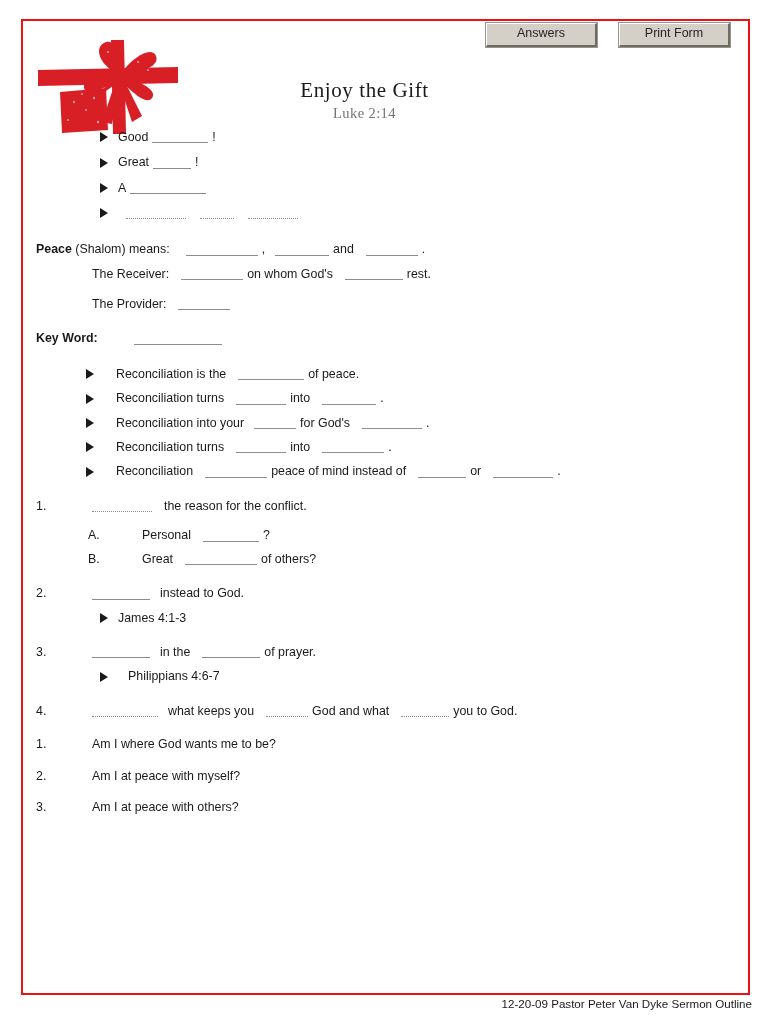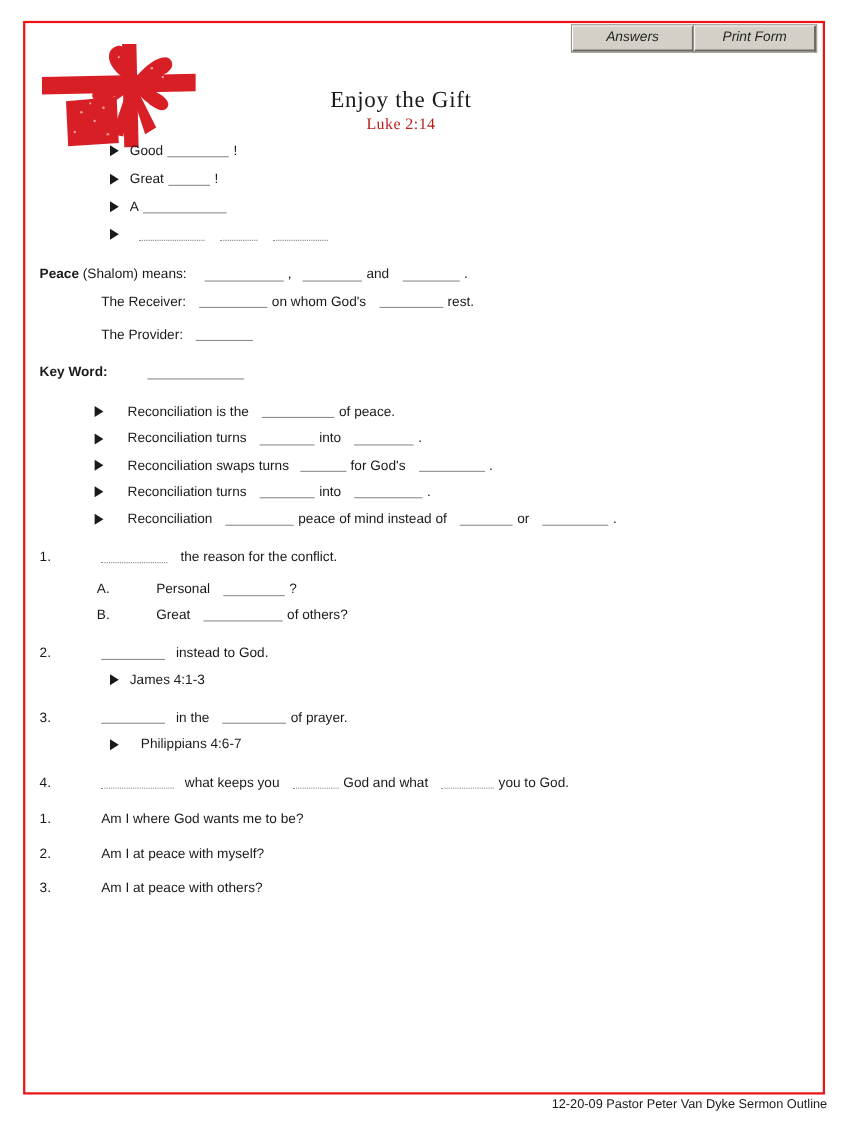--- a/index.html
+++ b/index.html
@@ -25,24 +25,24 @@
     height: 976px;
     border: 2px solid #ee1111;
     box-sizing: border-box;
     background: #ffffff;
   }
 
   
   #toolbar {
     position: absolute;
     top: 23px;
-    right: 28px;
+    right: 40px;
     display: flex;
+    gap: 22px;
     z-index: 5;
-    font-style: italic;
   }
   .form-button {
     font-family: "Liberation Sans", sans-serif;
     font-size: 12.5px;
     color: #262626;
     background: #d4d0c8;
     border-top: 1px solid #ffffff;
     border-left: 1px solid #ffffff;
     border-right: 2px solid #6e6a64;
     border-bottom: 2px solid #6e6a64;
@@ -77,21 +77,21 @@
     font-family: "Liberation Serif", serif;
     font-size: 21px;
     letter-spacing: 0.6px;
     color: #1a1a1a;
     line-height: 1.15;
   }
   #doc-subtitle {
     font-family: "Liberation Serif", serif;
     font-size: 14.5px;
     letter-spacing: 0.4px;
-    color: #b91c1c;
+    color: #737373;
     margin-top: 3px;
   }
 
   
   #content {
     position: absolute;
     left: 36px;
     top: 131px;
     width: 690px;
     font-size: 12.4px;
@@ -261,21 +261,21 @@
     <span class="bullet"></span>
     <span style="margin-left:12px;">Reconciliation turns</span>
     <span class="blank" style="width:50px; margin-left:12px;"></span>
     <span>into</span>
     <span class="blank" style="width:54px; margin-left:12px;"></span>
     <span>.</span>
   </div>
 
   <div class="row" style="margin-top:12px; padding-left:50px;">
     <span class="bullet"></span>
-    <span style="margin-left:12px;">Reconciliation swaps turns</span>
+    <span style="margin-left:12px;">Reconciliation into your</span>
     <span class="blank" style="width:42px; margin-left:10px;"></span>
     <span>for God's</span>
     <span class="blank" style="width:60px; margin-left:12px;"></span>
     <span>.</span>
   </div>
 
   <div class="row" style="margin-top:12px; padding-left:50px;">
     <span class="bullet"></span>
     <span style="margin-left:12px;">Reconciliation turns</span>
     <span class="blank" style="width:50px; margin-left:12px;"></span>

